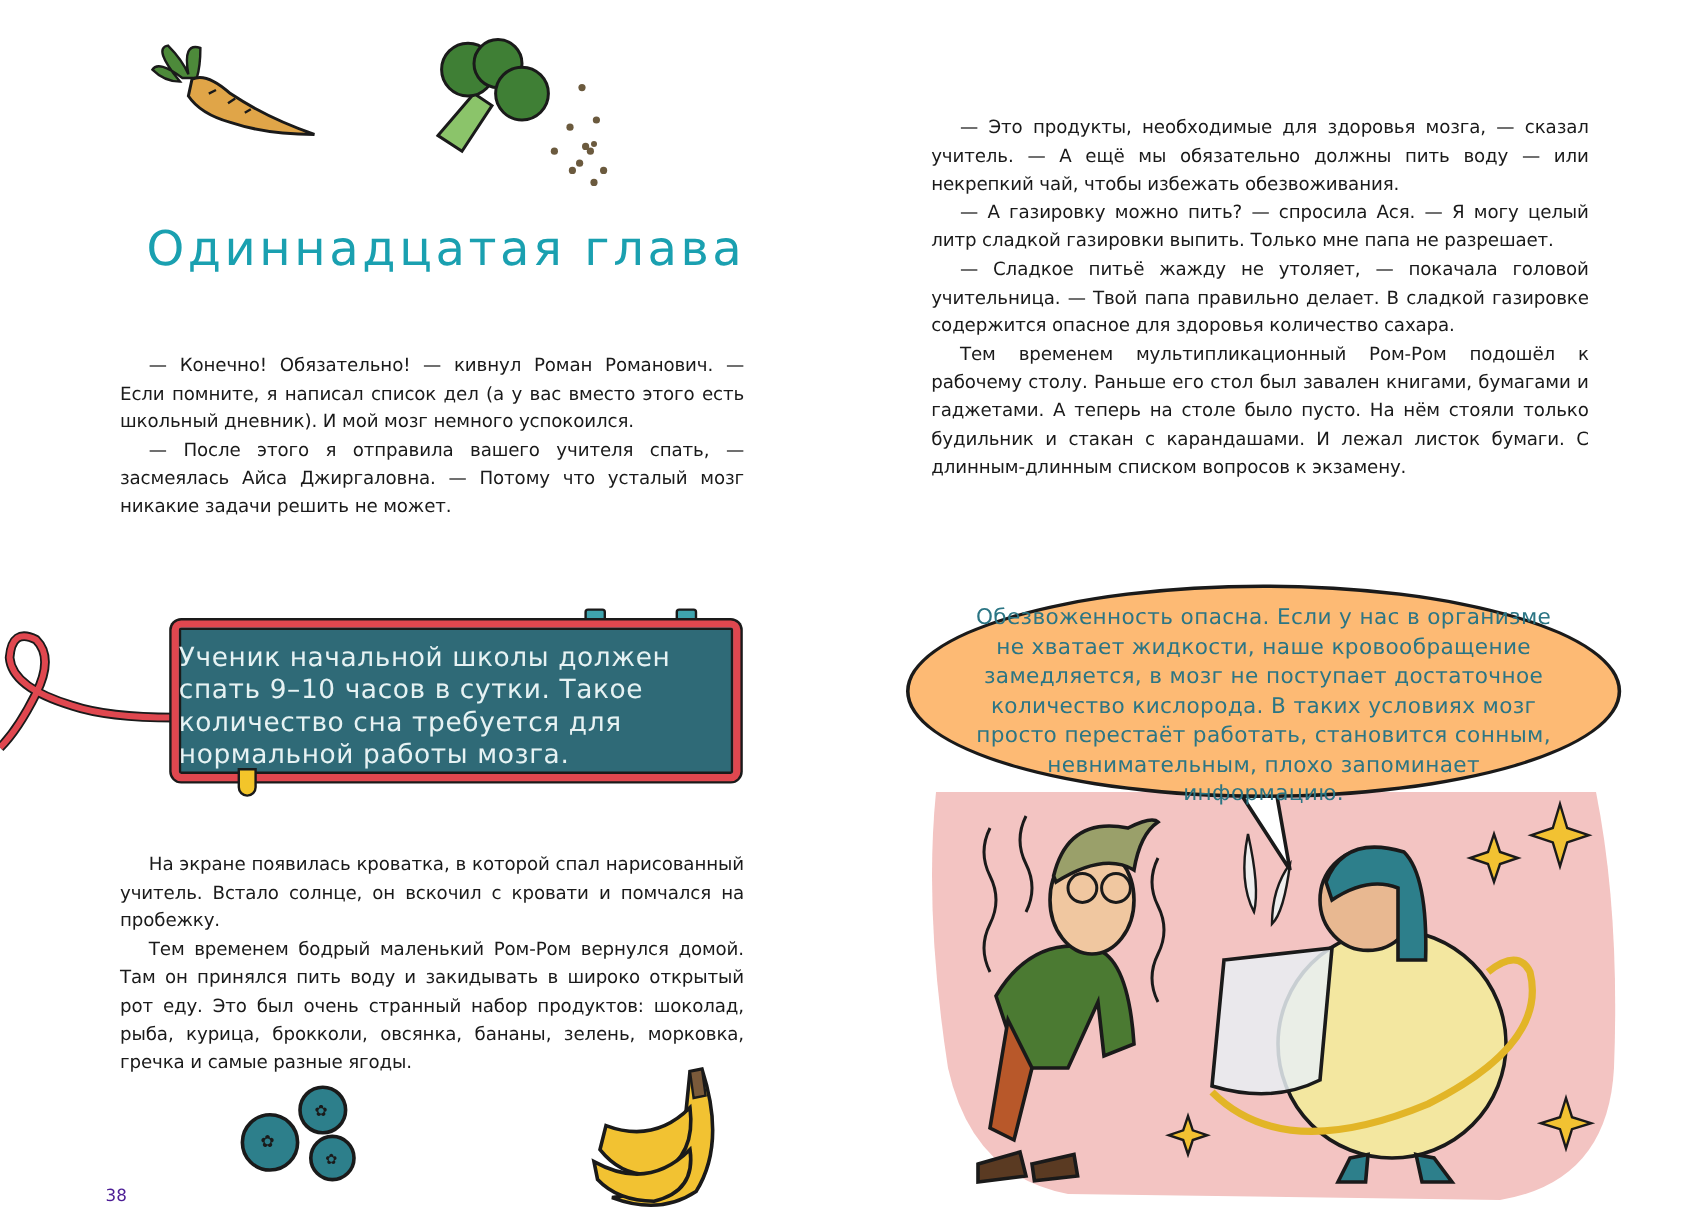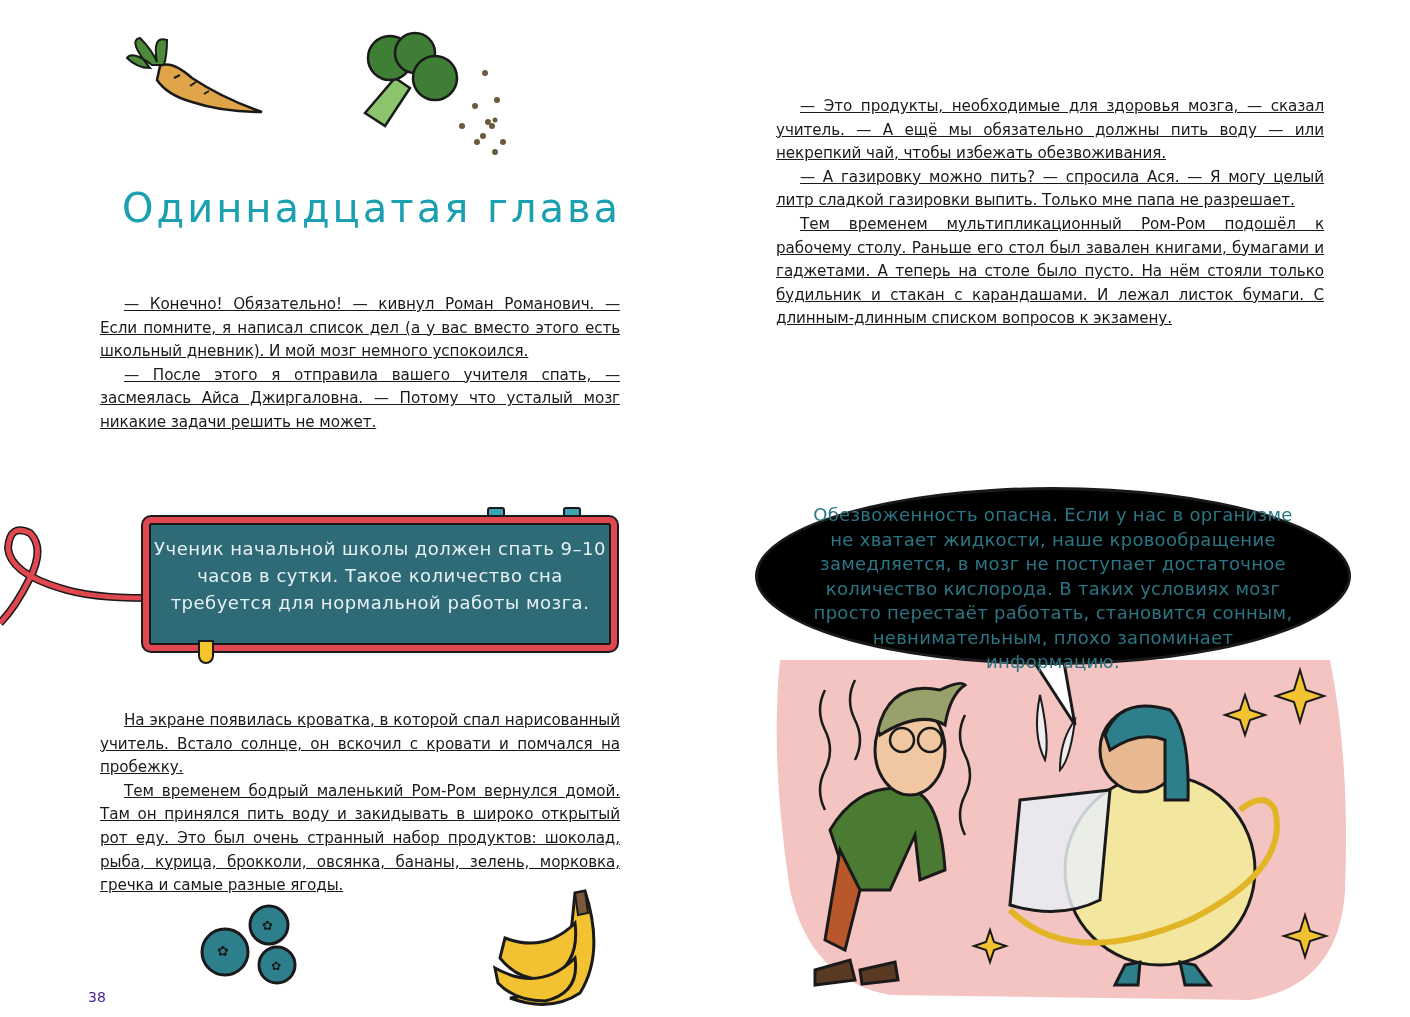--- a/index.html
+++ b/index.html
@@ -1,27 +1,27 @@
 <!DOCTYPE html>
 <html><head>
 <meta charset="utf-8">
 <style>
   html,body{margin:0;padding:0;background:#fff;}
   body{width:1410px;height:1017px;position:relative;overflow:hidden;font-family:"DejaVu Sans",sans-serif;color:#1a1a1a;}
   .page{position:absolute;top:0;height:746px;}
   .left{left:0;width:705px;}
   .prose{position:absolute;font-size:15.2px;line-height:23.6px;text-align:justify;letter-spacing:-0.1px;}
-  .prose p{margin:0;text-indent:24px;text-decoration:underline;}
+  .prose p{margin:0;text-indent:24px;}
   .chapter-title{position:absolute;left:122px;top:158px;font-size:40px;letter-spacing:3px;color:#1aa0b0;font-family:"DejaVu Sans",sans-serif;font-weight:normal;}
   .page-num{position:absolute;left:88px;top:989px;font-size:14px;color:#4c1d95;}
   .screen{position:absolute;left:143px;top:517px;width:462px;height:122px;background:#2f6a77;border:6px solid #e0474f;border-radius:8px;box-shadow:inset 0 0 0 2px #1a1a1a,0 0 0 2px #1a1a1a;}
-  .screen-text{position:absolute;left:0;right:0;top:12px;text-align:center;color:#e6f2f3;font-size:18px;line-height:27px;letter-spacing:0.5px;}
+  .screen-text{position:absolute;left:0;right:0;top:12px;color:#e6f2f3;font-size:22px;line-height:27px;letter-spacing:0.5px;}
   .knob{position:absolute;width:14px;height:9px;background:#3fa4ae;border:2px solid #1a1a1a;border-radius:3px 3px 0 0;}
   .bulb{position:absolute;left:198px;top:640px;width:12px;height:20px;background:#f3c52a;border:2px solid #1a1a1a;border-radius:0 0 8px 8px;}
-  .bubble{position:absolute;left:755px;top:487px;width:590px;height:172px;background:#000000;border:3px solid #1a1a1a;border-radius:50%/50%;z-index:3;}
+  .bubble{position:absolute;left:755px;top:487px;width:590px;height:172px;background:#fdba74;border:3px solid #1a1a1a;border-radius:50%/50%;z-index:3;}
   .bubble-text{position:absolute;left:0;right:0;top:13px;text-align:center;color:#2b7584;font-size:18px;line-height:24.5px;letter-spacing:0.3px;}
   .illus{position:absolute;left:770px;top:640px;width:580px;height:370px;}
 </style>
 </head>
 <body>
 
 <div class="page left">
 
   <svg style="position:absolute;left:112px;top:20px" width="160" height="100" viewBox="0 0 160 100">
     <path d="M40 45 Q20 30 15 38 Q25 48 38 48 Q15 20 28 18 Q40 30 45 42 Q40 15 55 20 Q55 35 52 45 Z" fill="#4d8a3a" stroke="#1a1a1a" stroke-width="2"></path>
@@ -88,20 +88,21 @@
     <path d="M5 85 Q50 110 85 75 Q90 110 55 118 Q25 118 8 100 Z" fill="#f2c232" stroke="#1a1a1a" stroke-width="3"></path>
     <path d="M85 10 L95 8 L98 30 L88 32 Z" fill="#7a5a3a" stroke="#1a1a1a" stroke-width="2"></path>
   </svg>
 
   <div class="page-num">38</div>
 </div>
 
 <div class="prose" style="left:776px;top:95px;width:548px;">
   <p>— Это продукты, необходимые для здоровья мозга, — сказал учитель. — А ещё мы обязательно должны пить воду — или некрепкий чай, чтобы избежать обезвоживания.</p>
   <p>— А газировку можно пить? — спросила Ася. — Я могу целый литр сладкой газировки выпить. Только мне папа не разрешает.</p>
+  <p>— Сладкое питьё жажду не утоляет, — покачала головой учительница. — Твой папа правильно делает. В сладкой газировке содержится опасное для здоровья количество сахара.</p>
   <p>Тем временем мультипликационный Ром-Ром подошёл к рабочему столу. Раньше его стол был завален книгами, бумагами и гаджетами. А теперь на столе было пусто. На нём стояли только будильник и стакан с карандашами. И лежал листок бумаги. С длинным-длинным списком вопросов к экзамену.</p>
 </div>
 
 <svg class="illus" viewBox="0 0 580 370">
   <path d="M10 20 Q0 120 20 250 Q40 340 120 355 L480 360 Q570 345 575 250 Q580 120 560 20 Z" fill="#f3c4c2"></path>
 
   <path d="M55 50 q-10 20 0 40 q10 20 0 40 q-10 20 0 40" stroke="#1a1a1a" stroke-width="2.5" fill="none"></path>
   <path d="M85 40 q-10 20 0 40 q10 20 0 40" stroke="#1a1a1a" stroke-width="2.5" fill="none"></path>
   <path d="M195 75 q-10 20 0 40 q10 20 0 40 q-10 20 0 40" stroke="#1a1a1a" stroke-width="2.5" fill="none"></path>
 

